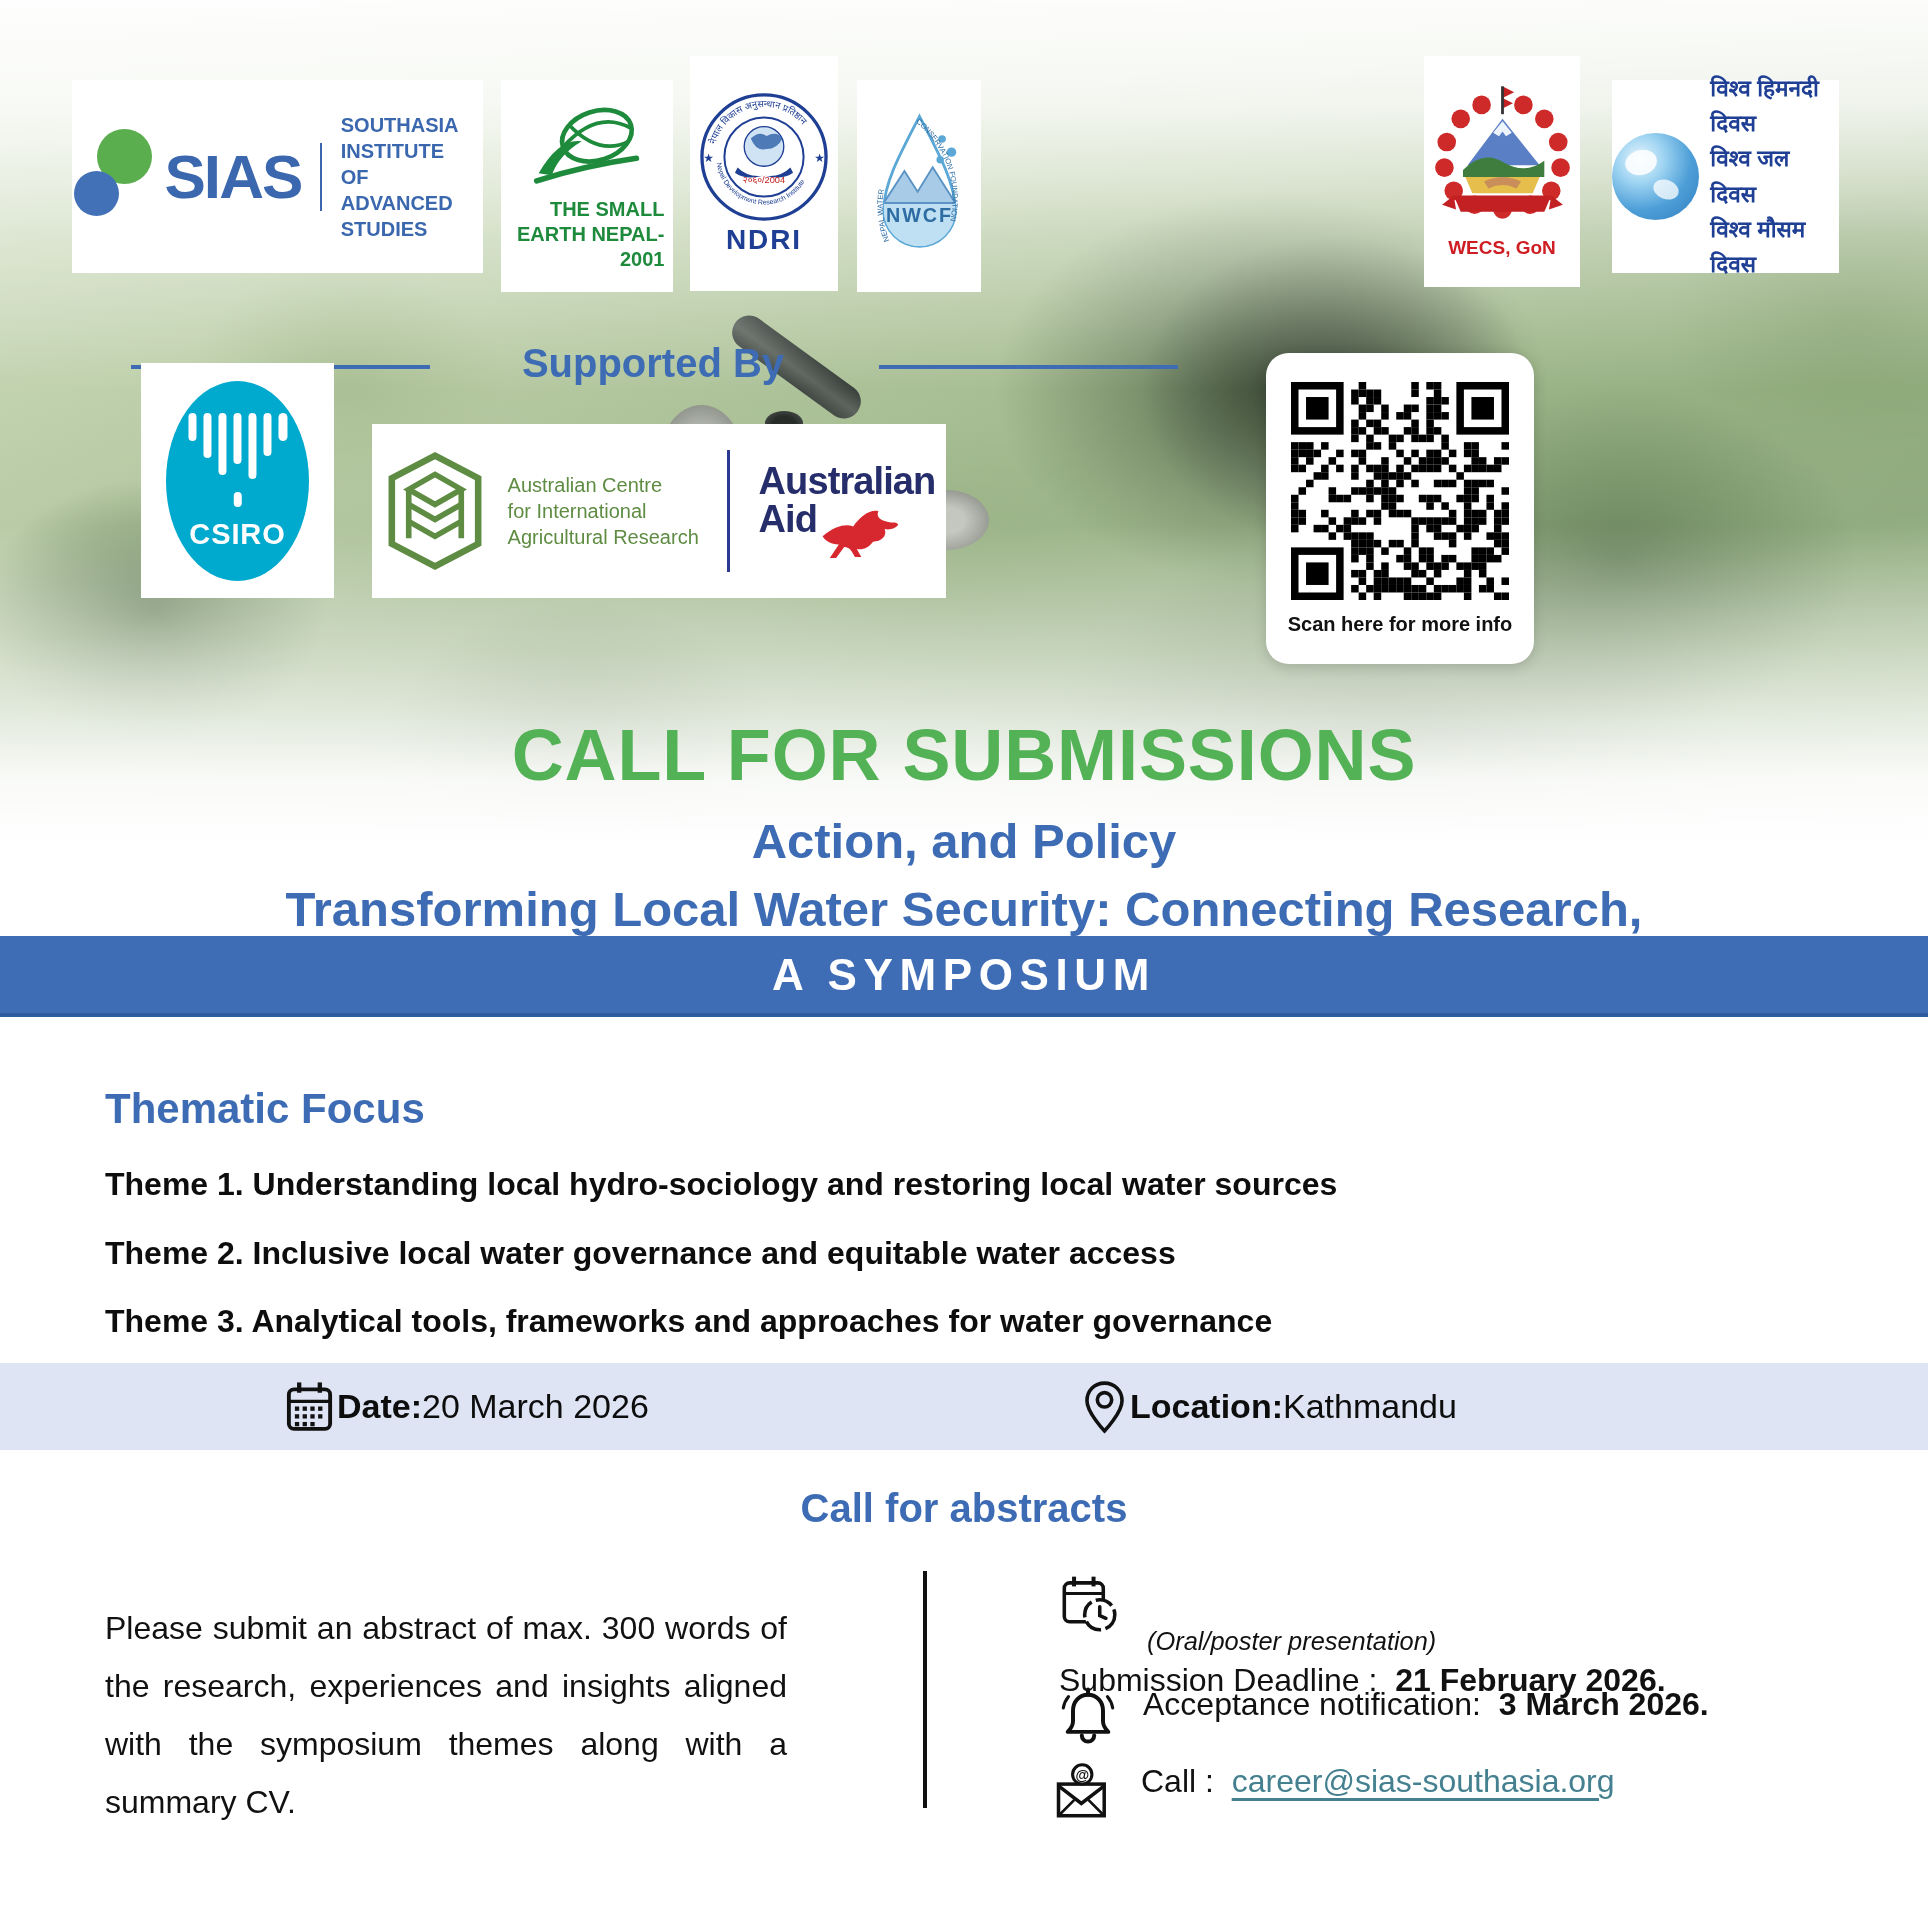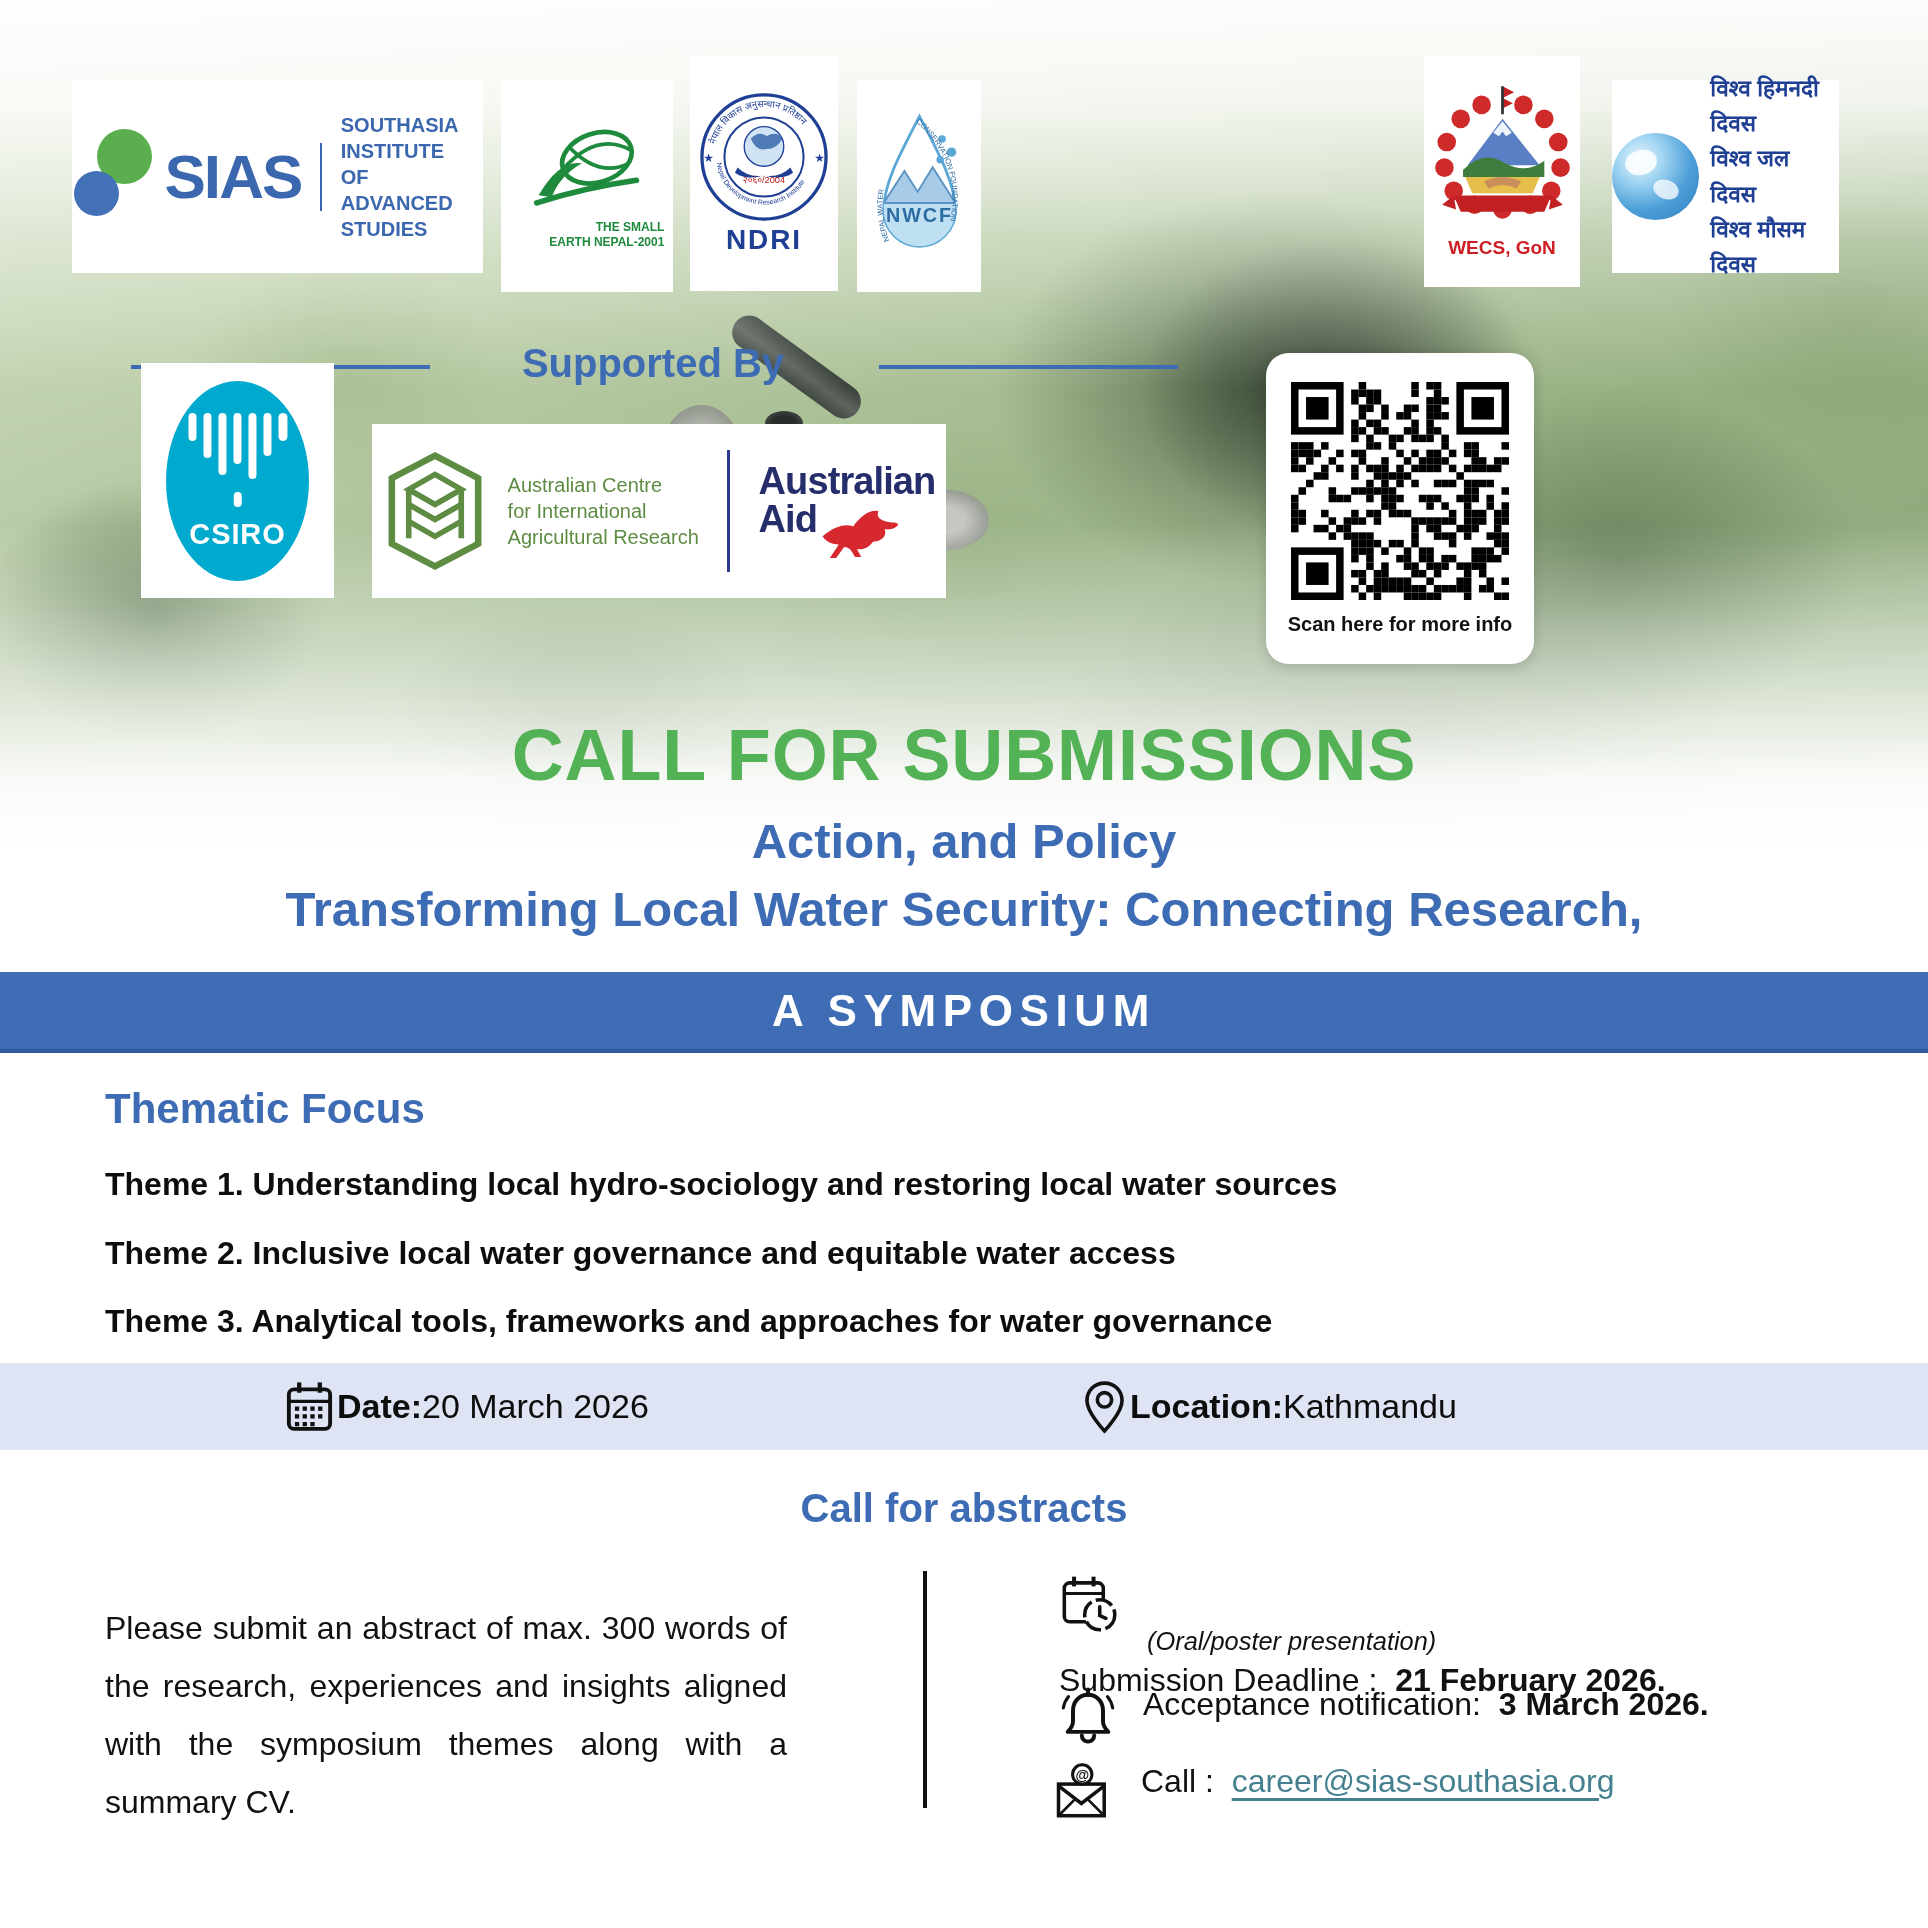--- a/index.html
+++ b/index.html
@@ -37,21 +37,21 @@
   .card{position:absolute;background:#ffffff;display:flex;align-items:center;justify-content:center;}
   .sias-card{left:72px;top:80px;width:411px;height:193px;gap:9.4px;}
   .sias-circles{position:relative;width:83px;height:113px;flex:0 0 auto;}
   .sias-green{position:absolute;left:24.5px;top:9.4px;width:55px;height:55px;border-radius:50%;background:#5bae4e;}
   .sias-blue{position:absolute;left:1.9px;top:51px;width:45px;height:45px;border-radius:50%;background:#4271b7;}
   .sias-abbr{font-size:62px;font-weight:800;color:#3a67ae;letter-spacing:-1.9px;}
   .sias-div{width:2.8px;height:68px;background:#3a67ae;margin:0 9.4px;}
   .sias-name{font-size:20px;font-weight:700;color:#3a67ae;line-height:1.3;}
 
   .sen-card{left:501px;top:80px;width:172px;height:212px;flex-direction:column;gap:3.8px;}
-  .sen-text{font-size:12px;font-weight:700;color:#1e8a3c;text-align:right;line-height:1.25;width:90%;}
+  .sen-text{font-size:20px;font-weight:700;color:#1e8a3c;text-align:right;line-height:1.25;width:90%;}
 
   .ndri-card{left:690px;top:56px;width:148px;height:235px;flex-direction:column;gap:1.9px;}
   .ndri-abbr{font-size:28px;font-weight:800;color:#1f3f94;letter-spacing:1.9px;}
 
   .nwcf-card{left:857px;top:80px;width:124px;height:212px;}
 
   .wecs-card{left:1424px;top:56px;width:156px;height:231px;flex-direction:column;gap:1.9px;}
   .wecs-caption{font-size:19px;font-weight:800;color:#cf1d24;}
 
   .world-card{left:1612px;top:80px;width:227px;height:193px;gap:11.3px;}
@@ -90,21 +90,21 @@
   
   .qr-card{left:1266px;top:353px;width:268px;height:311px;border-radius:22.6px;flex-direction:column;gap:13px;
     box-shadow:0 3.8px 13px rgba(0,0,0,.15);}
   .qr-caption{font-size:20px;font-weight:800;color:#111;}
 
   
   .headline{position:absolute;left:0;top:714px;width:1928px;text-align:center;
     font-size:72px;font-weight:800;color:#53b156;letter-spacing:0.9px;}
   .title{position:absolute;left:0;top:808px;width:1928px;text-align:center;
     font-size:49px;font-weight:800;color:#3d6cb4;line-height:1.38;}
-  .banner{position:absolute;left:0;top:972px;width:1928px;height:77px;background:#3e6db5;
+  .banner{position:absolute;left:0;top:936px;width:1928px;height:77px;background:#3e6db5;
     border-bottom:4.7px solid #2f5a9e;display:flex;align-items:center;justify-content:center;
     color:#ffffff;font-size:44px;font-weight:800;letter-spacing:6.6px;}
 
   
   .thematic-heading{position:absolute;left:105px;top:1085px;font-size:42px;font-weight:800;color:#3d6cb4;}
   .theme{position:absolute;left:105px;font-size:32px;font-weight:700;color:#0d0d0d;}
   .theme.t1{top:1166px;} .theme.t2{top:1235px;} .theme.t3{top:1303px;}
 
   
   .datebar{position:absolute;left:0;top:1363px;width:1928px;height:87px;background:#dee4f4;}

